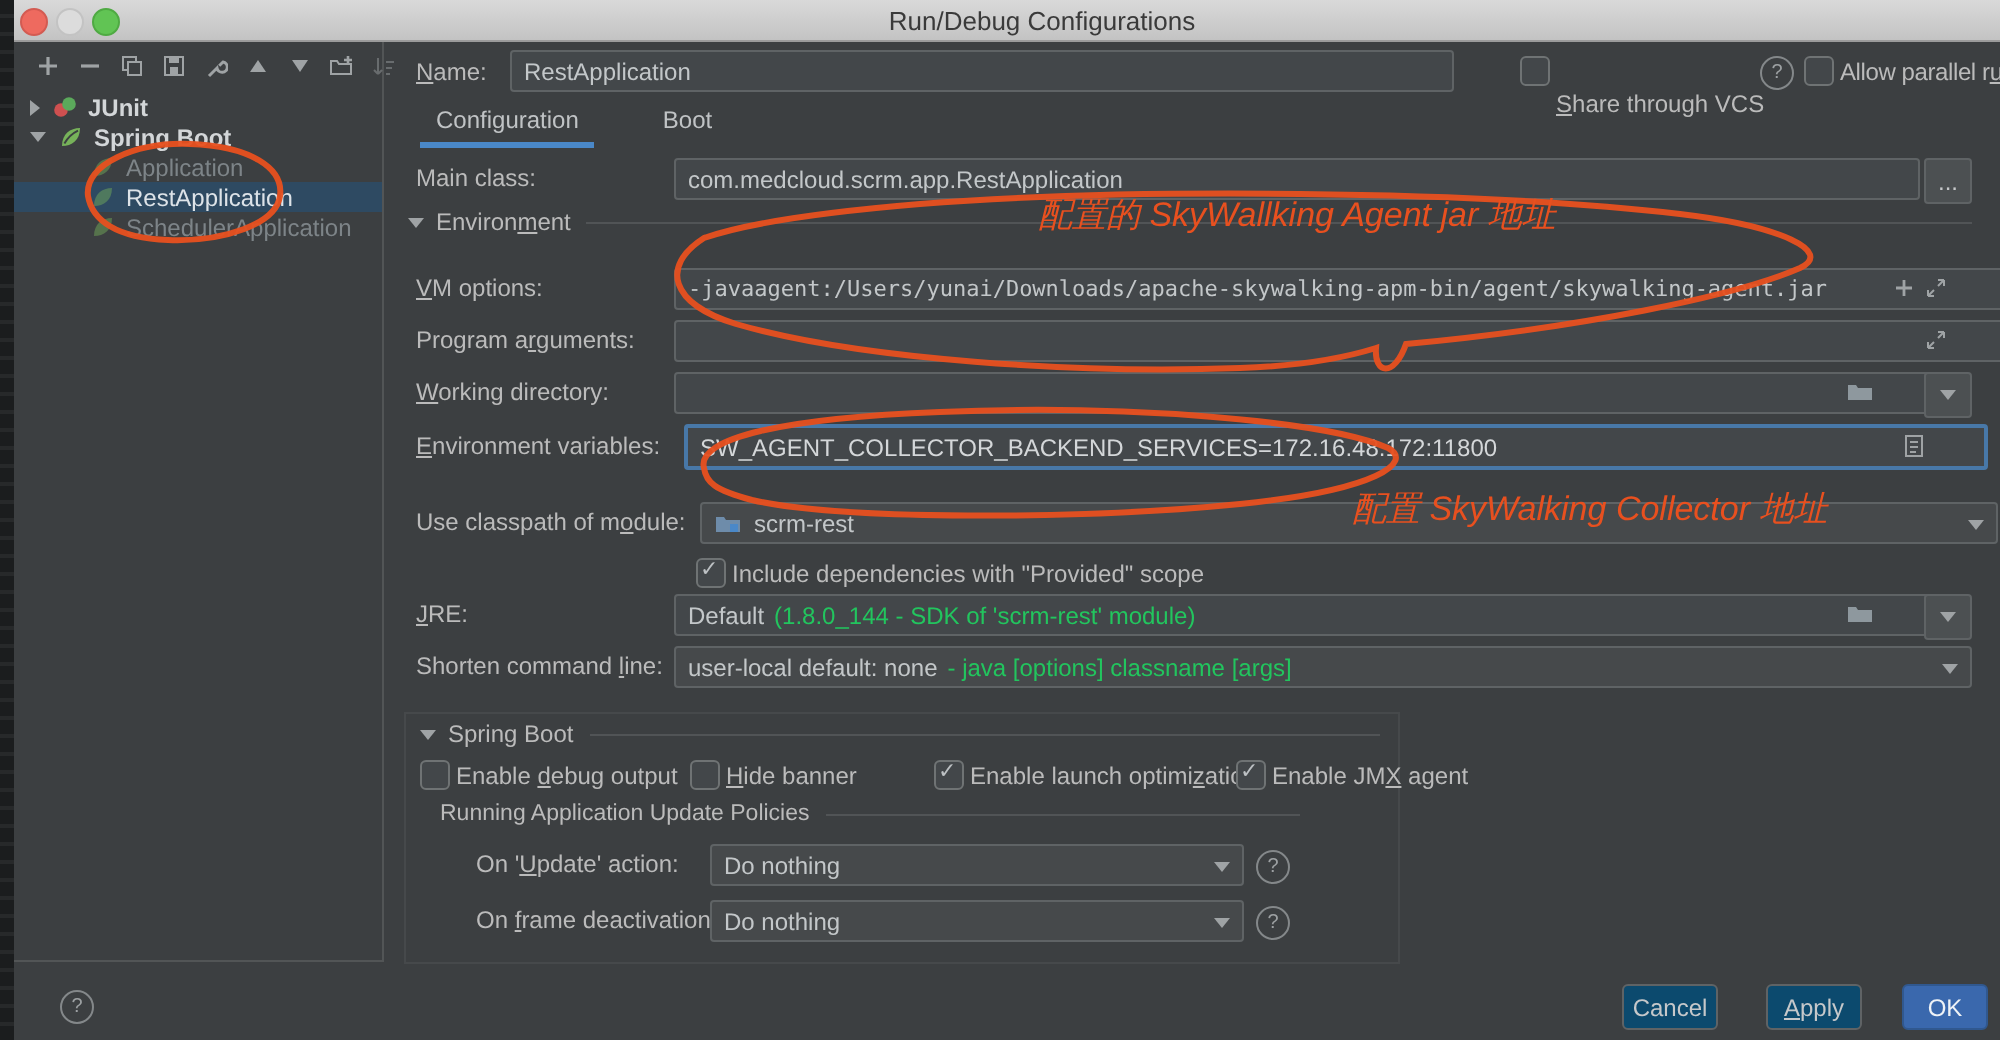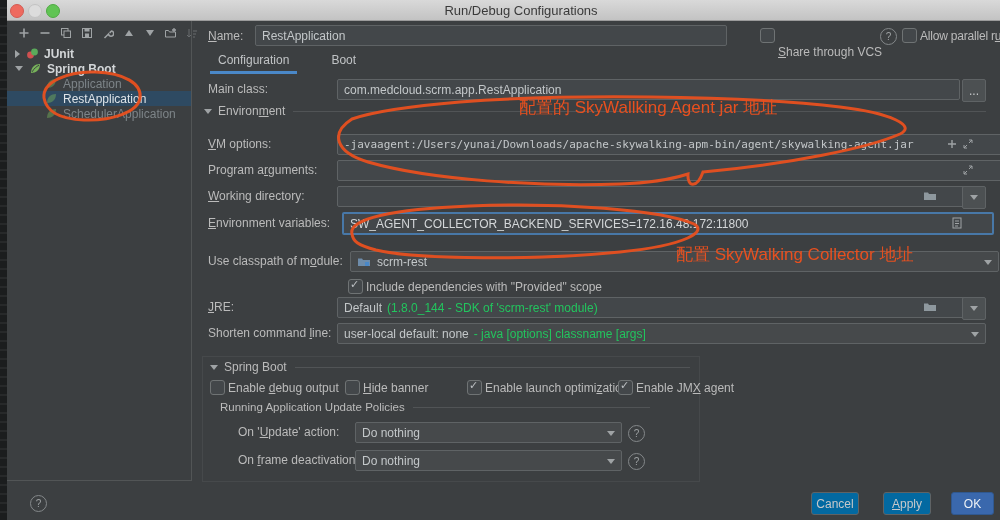--- a/index.html
+++ b/index.html
@@ -59,24 +59,24 @@
   .helpc{position:absolute;width:15px;height:15px;border:1px solid #84888a;border-radius:50%;
          color:#9da1a3;font-size:10px;display:flex;align-items:center;justify-content:center;}
   .tabs{position:absolute;left:20px;top:30px;display:flex;gap:26px;height:24px;}
   .tab{padding:3px 8px 6px 8px;color:#c0c3c5;}
   .tab.active{border-bottom:3px solid #4a88c8;}
   .groupbox{position:absolute;left:12px;top:336px;width:496px;height:124px;border:1px solid #46494b;}
   .fbtn{position:absolute;width:22px;height:21px;background:#4c5052;border:1px solid #5f6365;border-radius:2px;
         display:flex;align-items:center;justify-content:center;color:#c6c8ca;}
   .footer-btn{position:absolute;top:492px;height:21px;border-radius:3px;display:flex;align-items:center;
               justify-content:center;font-size:12px;}
-  .gbtn{background:#0369a1;border:1px solid #5f6365;color:#c6c8ca;}
+  .gbtn{background:#0c4a6e;border:1px solid #5f6365;color:#c6c8ca;}
   .okbtn{background:#3a68ad;border:1px solid #30588f;color:#eef2f6;}
   .grayval{color:#22c55e;}
-  .annot-text{position:absolute;z-index:12;font-size:17px;white-space:nowrap;pointer-events:none;}
+  .annot-text{position:absolute;z-index:12;font-size:17px;white-space:nowrap;pointer-events:none;font-style:italic;}
   .overlay{position:absolute;left:0;top:0;width:1000px;height:520px;z-index:11;pointer-events:none;}
   .inicon{position:absolute;display:flex;align-items:center;}
 </style>
 </head>
 <body>
 
 <div class="screen">
 
   <div class="titlebar">
     <span class="tl red"></span>

